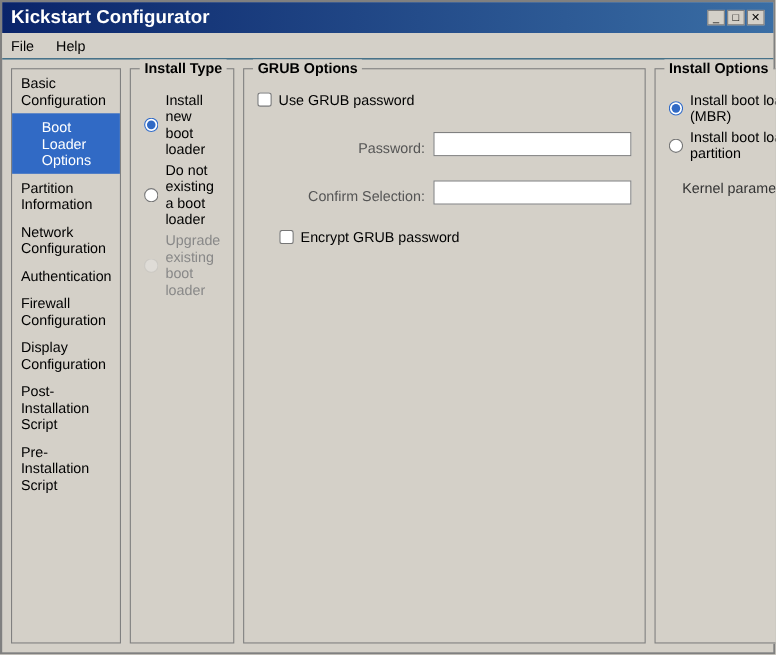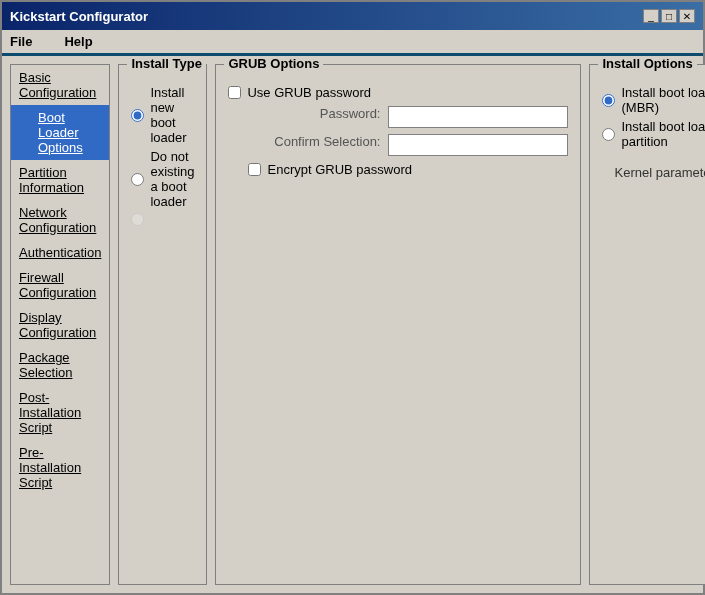--- a/index.html
+++ b/index.html
@@ -23,45 +23,44 @@
       background: linear-gradient(to right, #0a246a, #3a6ea5);
       color: white;
       padding: 4px 8px;
       display: flex;
       align-items: center;
       justify-content: space-between;
       height: 28px;
     }
     .title-bar-title {
       font-weight: bold;
-      font-size: 13px;
+      font-size: 17px;
     }
     .title-bar-buttons {
       display: flex;
       gap: 2px;
     }
     .title-bar-btn {
       width: 16px;
       height: 14px;
       background: #d4d0c8;
       border: 1px solid #808080;
       cursor: pointer;
       font-size: 10px;
       display: flex;
       align-items: center;
       justify-content: center;
       color: black;
     }
     .menu-bar {
       background: #d4d0c8;
-      border-bottom: 3px solid #0c4a6e;
+      border-bottom: 1px solid #0c4a6e;
       padding: 2px 0;
       display: flex;
-      gap: 16px;
-      font-weight: bold;
+      gap: 4px;
     }
     .menu-item {
       padding: 2px 8px;
       cursor: pointer;
     }
     .content {
       display: flex;
       flex: 1;
       padding: 8px;
       gap: 8px;
@@ -70,21 +69,20 @@
       width: 182px;
       background: #d4d0c8;
       display: flex;
       flex-direction: column;
       border: 1px solid #808080;
     }
     .sidebar-item {
       padding: 5px 8px;
       cursor: pointer;
       color: #000;
-      text-decoration: underline;
     }
     .sidebar-item.active {
       background: #316ac5;
       color: white;
       padding-left: 27px;
     }
     .main-panel {
       flex: 1;
       background: #d4d0c8;
       display: flex;
@@ -121,22 +119,22 @@
       opacity: 0.5;
     }
     .checkbox-row {
       display: flex;
       align-items: center;
       gap: 6px;
       margin: 4px 0;
     }
     .field-row {
       display: flex;
-      align-items: flex-start;
-      margin: 6px 0;
+      align-items: flex-end;
+      margin: 22px 0;
       padding-left: 20px;
     }
     .field-label {
       width: 140px;
       color: #555;
       text-align: right;
       padding-right: 8px;
     }
     .field-input {
       flex: 1;
@@ -187,38 +185,38 @@
 
   <div class="content">
     <div class="sidebar">
     <div class="sidebar-item">Basic Configuration</div>
         <div class="sidebar-item active">Boot Loader Options</div>
         <div class="sidebar-item">Partition Information</div>
         <div class="sidebar-item">Network Configuration</div>
         <div class="sidebar-item">Authentication</div>
         <div class="sidebar-item">Firewall Configuration</div>
         <div class="sidebar-item">Display Configuration</div>
-        <div class="sidebar-item">Package Selection</div>
         <div class="sidebar-item">Post-Installation Script</div>
         <div class="sidebar-item">Pre-Installation Script</div>
       </div>
 
     <div class="main-panel">
       <div class="group-box">
         <span class="group-box-title">Install Type</span>
         <div class="radio-row">
           <input type="radio" name="install_type" id="inst_new" checked="" style="">
           <label for="inst_new">Install new boot loader</label>
         </div>
         <div class="radio-row">
           <input type="radio" name="install_type" id="inst_none" style="">
           <label for="inst_none">Do not existing a boot loader</label>
         </div>
         <div class="radio-row disabled">
           <input type="radio" name="install_type" id="inst_upgrade" disabled="" style="">
+          <label for="inst_upgrade">Upgrade existing boot loader</label>
         </div>
       </div>
 
       <div class="group-box">
         <span class="group-box-title">GRUB Options</span>
         <div class="checkbox-row">
           <input type="checkbox" id="grub_pass" style="">
           <label for="grub_pass">Use GRUB password</label>
         </div>
         <div class="field-row">

